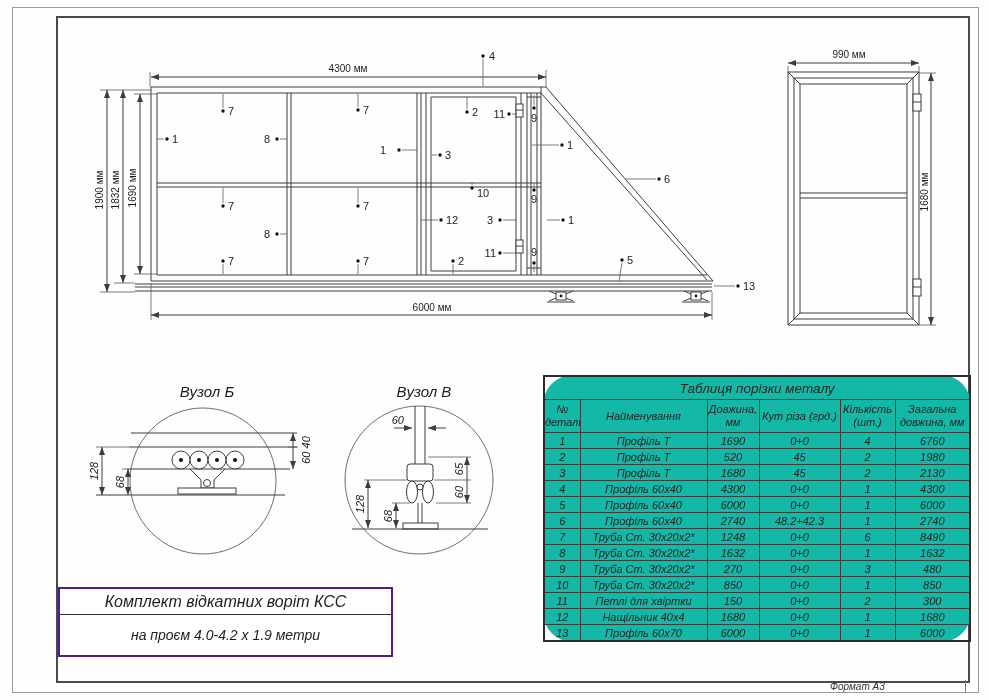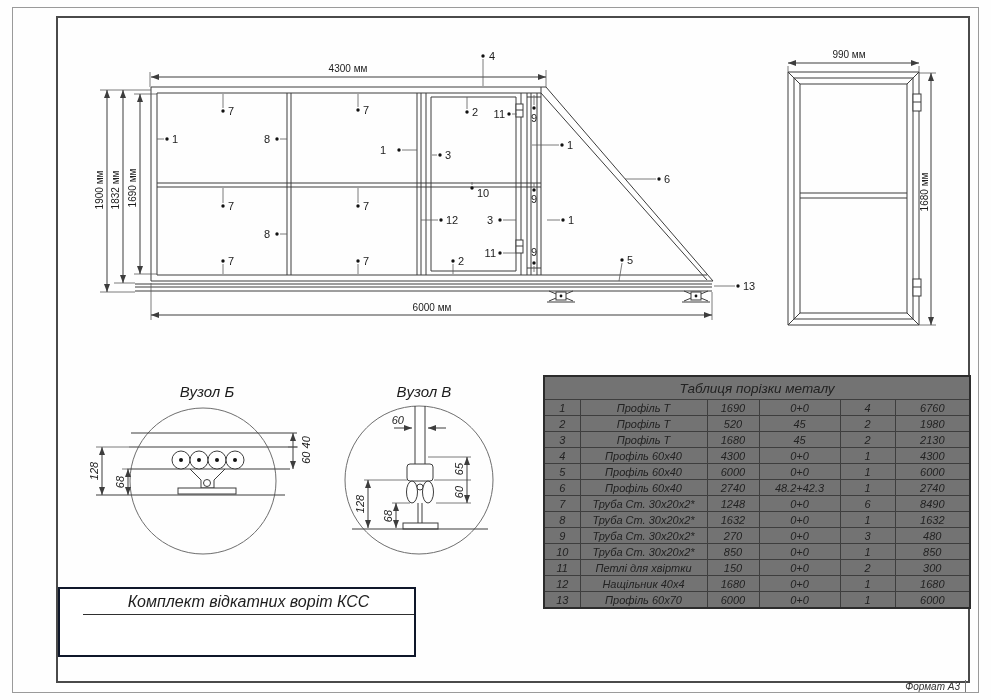--- a/index.html
+++ b/index.html
@@ -16,35 +16,35 @@
   .dim{stroke:#3d3d3d;stroke-width:1;marker-start:url(#mS);marker-end:url(#mE);}
   .ext{stroke:#5a5a5a;stroke-width:0.8;}
   .dot{fill:#111;}
   text{fill:#1c1c1c;}
   .t{font:10px "Liberation Sans",sans-serif;}
   .c{font:11px "Liberation Sans",sans-serif;}
   .ti{font:italic 15px "Liberation Sans",sans-serif;}
   .di{font:italic 11px "Liberation Sans",sans-serif;}
 
   .cut-table{position:absolute;left:543px;top:375px;width:426px;border-collapse:collapse;
-             table-layout:fixed;background:#737373;}
+             table-layout:fixed;background:#14b8a6;border-radius:30px;}
   .cut-table td{border:1px solid #3e3e3e;text-align:center;vertical-align:middle;
                 font:italic 11px "Liberation Sans",sans-serif;color:#222;padding:0;height:15px;
                 overflow:hidden;white-space:nowrap;}
   .cut-table tr.title-row td{height:22px;font:italic 13.5px "Liberation Sans",sans-serif;border-bottom:1px solid #3e3e3e;}
   .cut-table tr.header-row td{height:32px;font:italic 11px "Liberation Sans",sans-serif;
                 white-space:normal;line-height:1.15;}
   .cut-table{border:2px solid #2c2c2c;}
 
-  .title-block{position:absolute;left:58px;top:587px;width:331px;height:66px;border:2px solid #0f172a;background:#fff;padding-left:23px;}
+  .title-block{position:absolute;left:58px;top:587px;width:331px;height:66px;border:2px solid #4c1d95;background:#fff;}
   .title-block .row1{height:25px;border-bottom:1.5px solid #2f2f2f;display:flex;align-items:center;justify-content:center;
                      font:italic 16px "Liberation Sans",sans-serif;}
   .title-block .row2{height:39px;display:flex;align-items:center;justify-content:center;
                      font:italic 14px "Liberation Sans",sans-serif;}
-  .format-label{position:absolute;left:830px;top:681px;width:130px;text-align:right;
+  .format-label{position:absolute;left:830px;top:681px;width:130px;text-align:left;
                 font:italic 10px "Liberation Sans",sans-serif;color:#333;}
   .format-tick{position:absolute;left:965px;top:680px;width:1px;height:12px;background:#777;}
 </style>
 </head>
 <body>
 
 <div class="sheet">
   <div class="outer-border"></div>
   <div class="inner-border"></div>
 
@@ -345,20 +345,28 @@
         <col style="width:127px">
         <col style="width:52px">
       <col style="width:81px">
         <col style="width:55px">
         <col style="width:75px">
     </colgroup>
     <tbody>
         <tr class="title-row">
       <td colspan="6">Таблиця порізки металу</td>
     </tr>
+    <tr class="header-row">
+      <td>№ деталі</td>
+      <td>Найменування</td>
+      <td>Довжина, мм</td>
+      <td>Кут різа (грд.)</td>
+      <td>Кількість (шт.)</td>
+      <td>Загальна довжина, мм</td>
+    </tr>
     <tr>
           <td>1</td>
           <td>Профіль Т</td>
           <td>1690</td>
           <td>0+0</td>
           <td>4</td>
           <td>6760</td>
         </tr>
     <tr>
           <td>2</td>
@@ -454,17 +462,18 @@
           <td>6000</td>
           <td>0+0</td>
           <td>1</td>
           <td>6000</td>
         </tr>
   </tbody>
     </table>
 
   <div class="title-block">
     <div class="row1">Комплект відкатних воріт КСС</div>
+    <div class="row2">на проєм 4.0-4.2 х 1.9 метри</div>
   </div>
 
   <div class="format-label">Формат А3</div>
   <div class="format-tick"></div>
 </div>
 
 </body></html>

